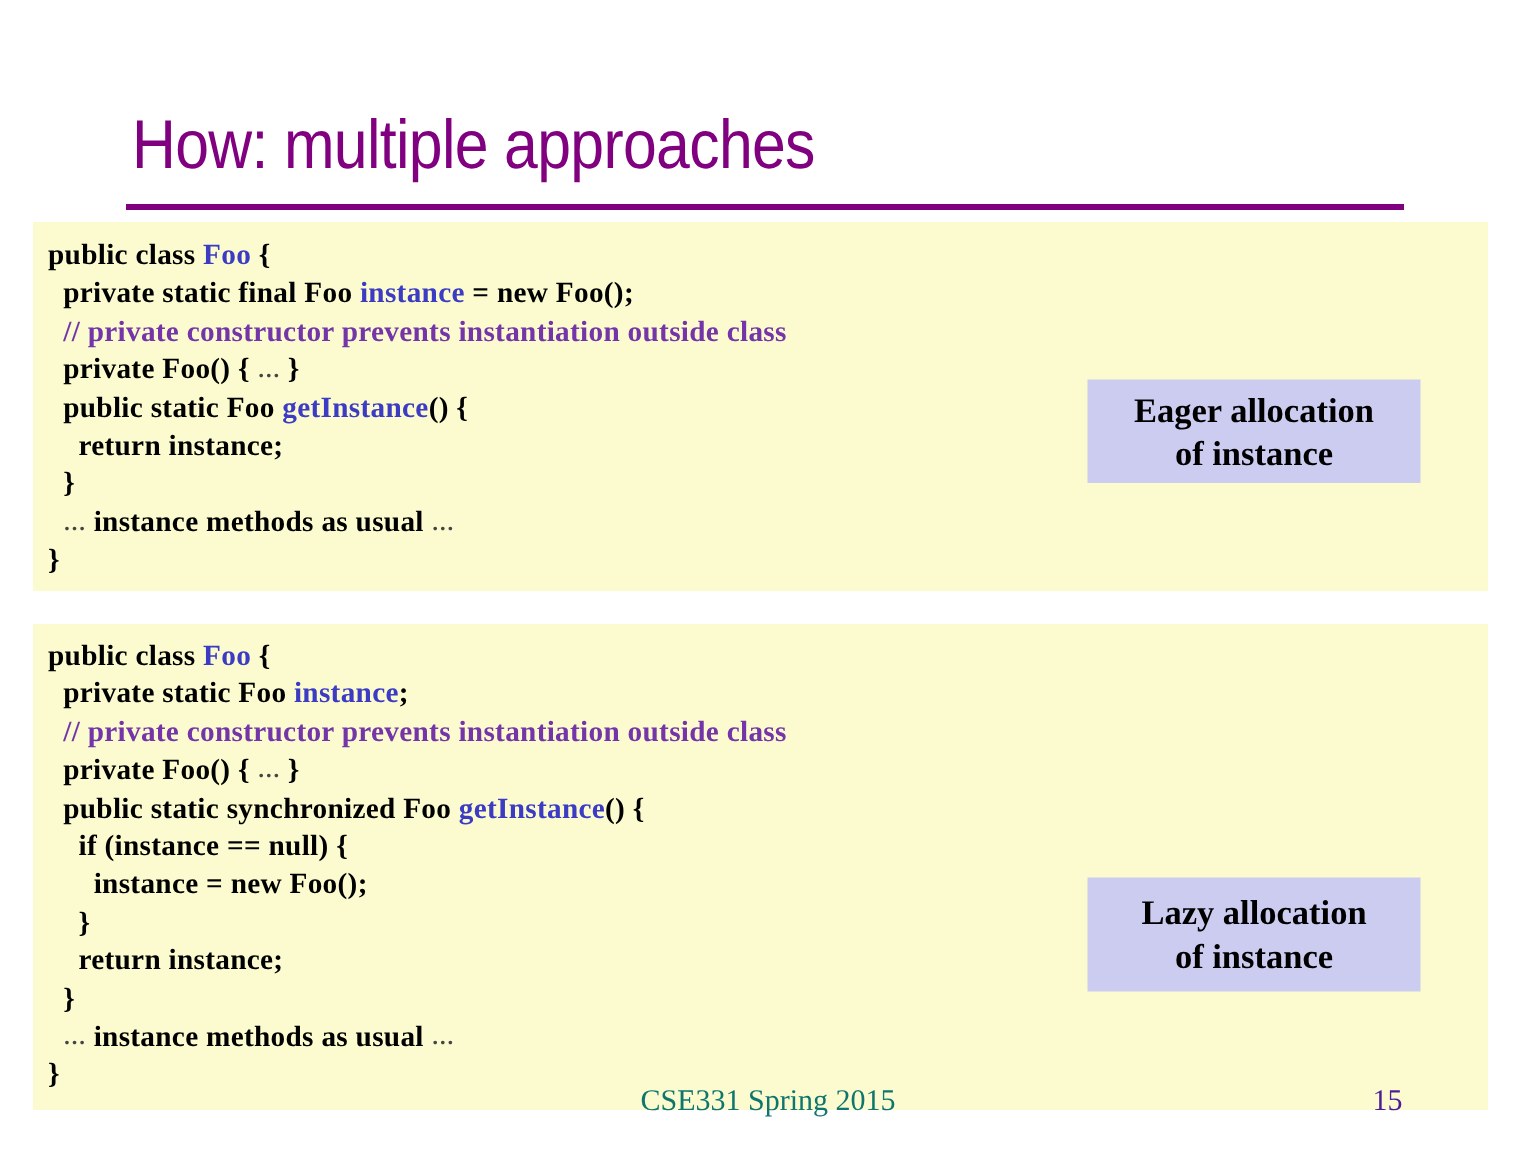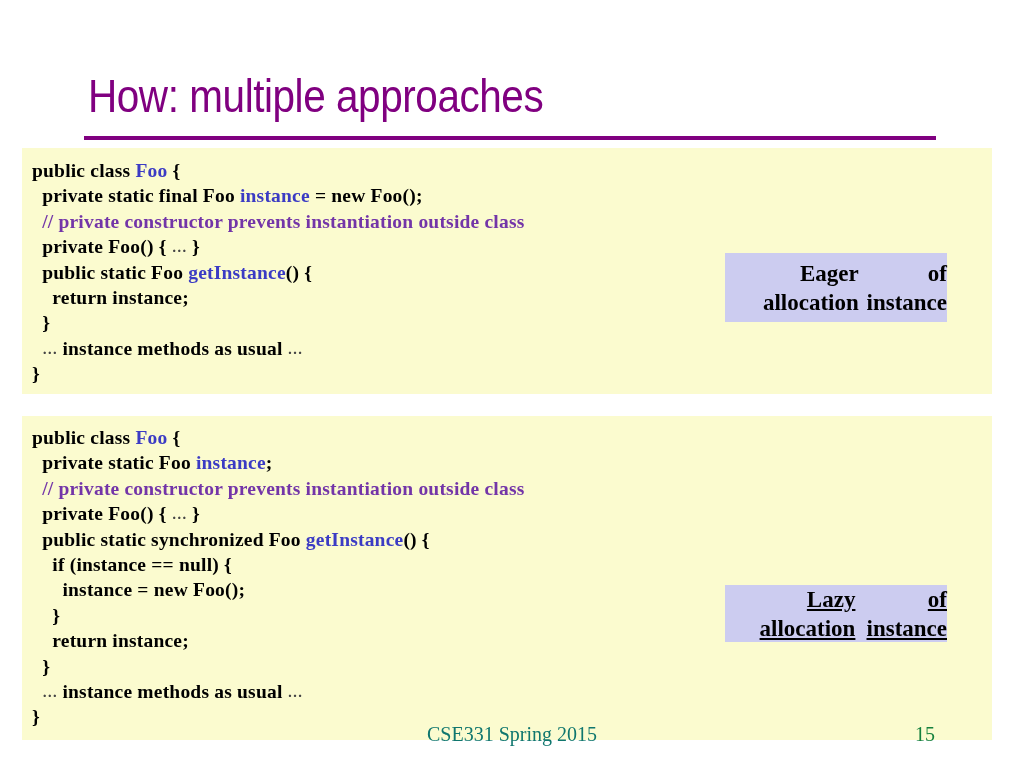--- a/index.html
+++ b/index.html
@@ -76,60 +76,59 @@
 
   
   .callout {
     position: absolute;
     background: #ccccf0;
     color: #000000;
     font-family: "Liberation Serif", serif;
     font-size: 23px;
     font-weight: bold;
     line-height: 29px;
-    text-align: right;
+    text-align: left;
     display: flex;
-    flex-direction: row;
+    flex-direction: column;
     align-items: center;
     justify-content: center;
     box-sizing: border-box;
   }
   #callout-eager {
     left: 725px;
     top: 253px;
     width: 222px;
     height: 69px;
   }
   #callout-lazy {
     left: 725px;
     top: 585px;
     width: 222px;
-    height: 57px;
-    text-decoration: underline;
+    height: 76px;
   }
 
   
   #footer-course {
     position: absolute;
     left: 0px;
     top: 722px;
     width: 1024px;
     text-align: center;
     color: #0f766e;
     font-family: "Liberation Serif", serif;
     font-size: 20px;
     line-height: 24px;
   }
   #footer-page {
     position: absolute;
     left: 905px;
     top: 722px;
     width: 40px;
     text-align: center;
-    color: #15803d;
+    color: #4c1d95;
     font-family: "Liberation Serif", serif;
     font-size: 20px;
     line-height: 24px;
   }
 </style>
 </head>
 <body>
 
 <div id="slide-title">How: multiple approaches</div>
 <div id="title-rule"></div>

